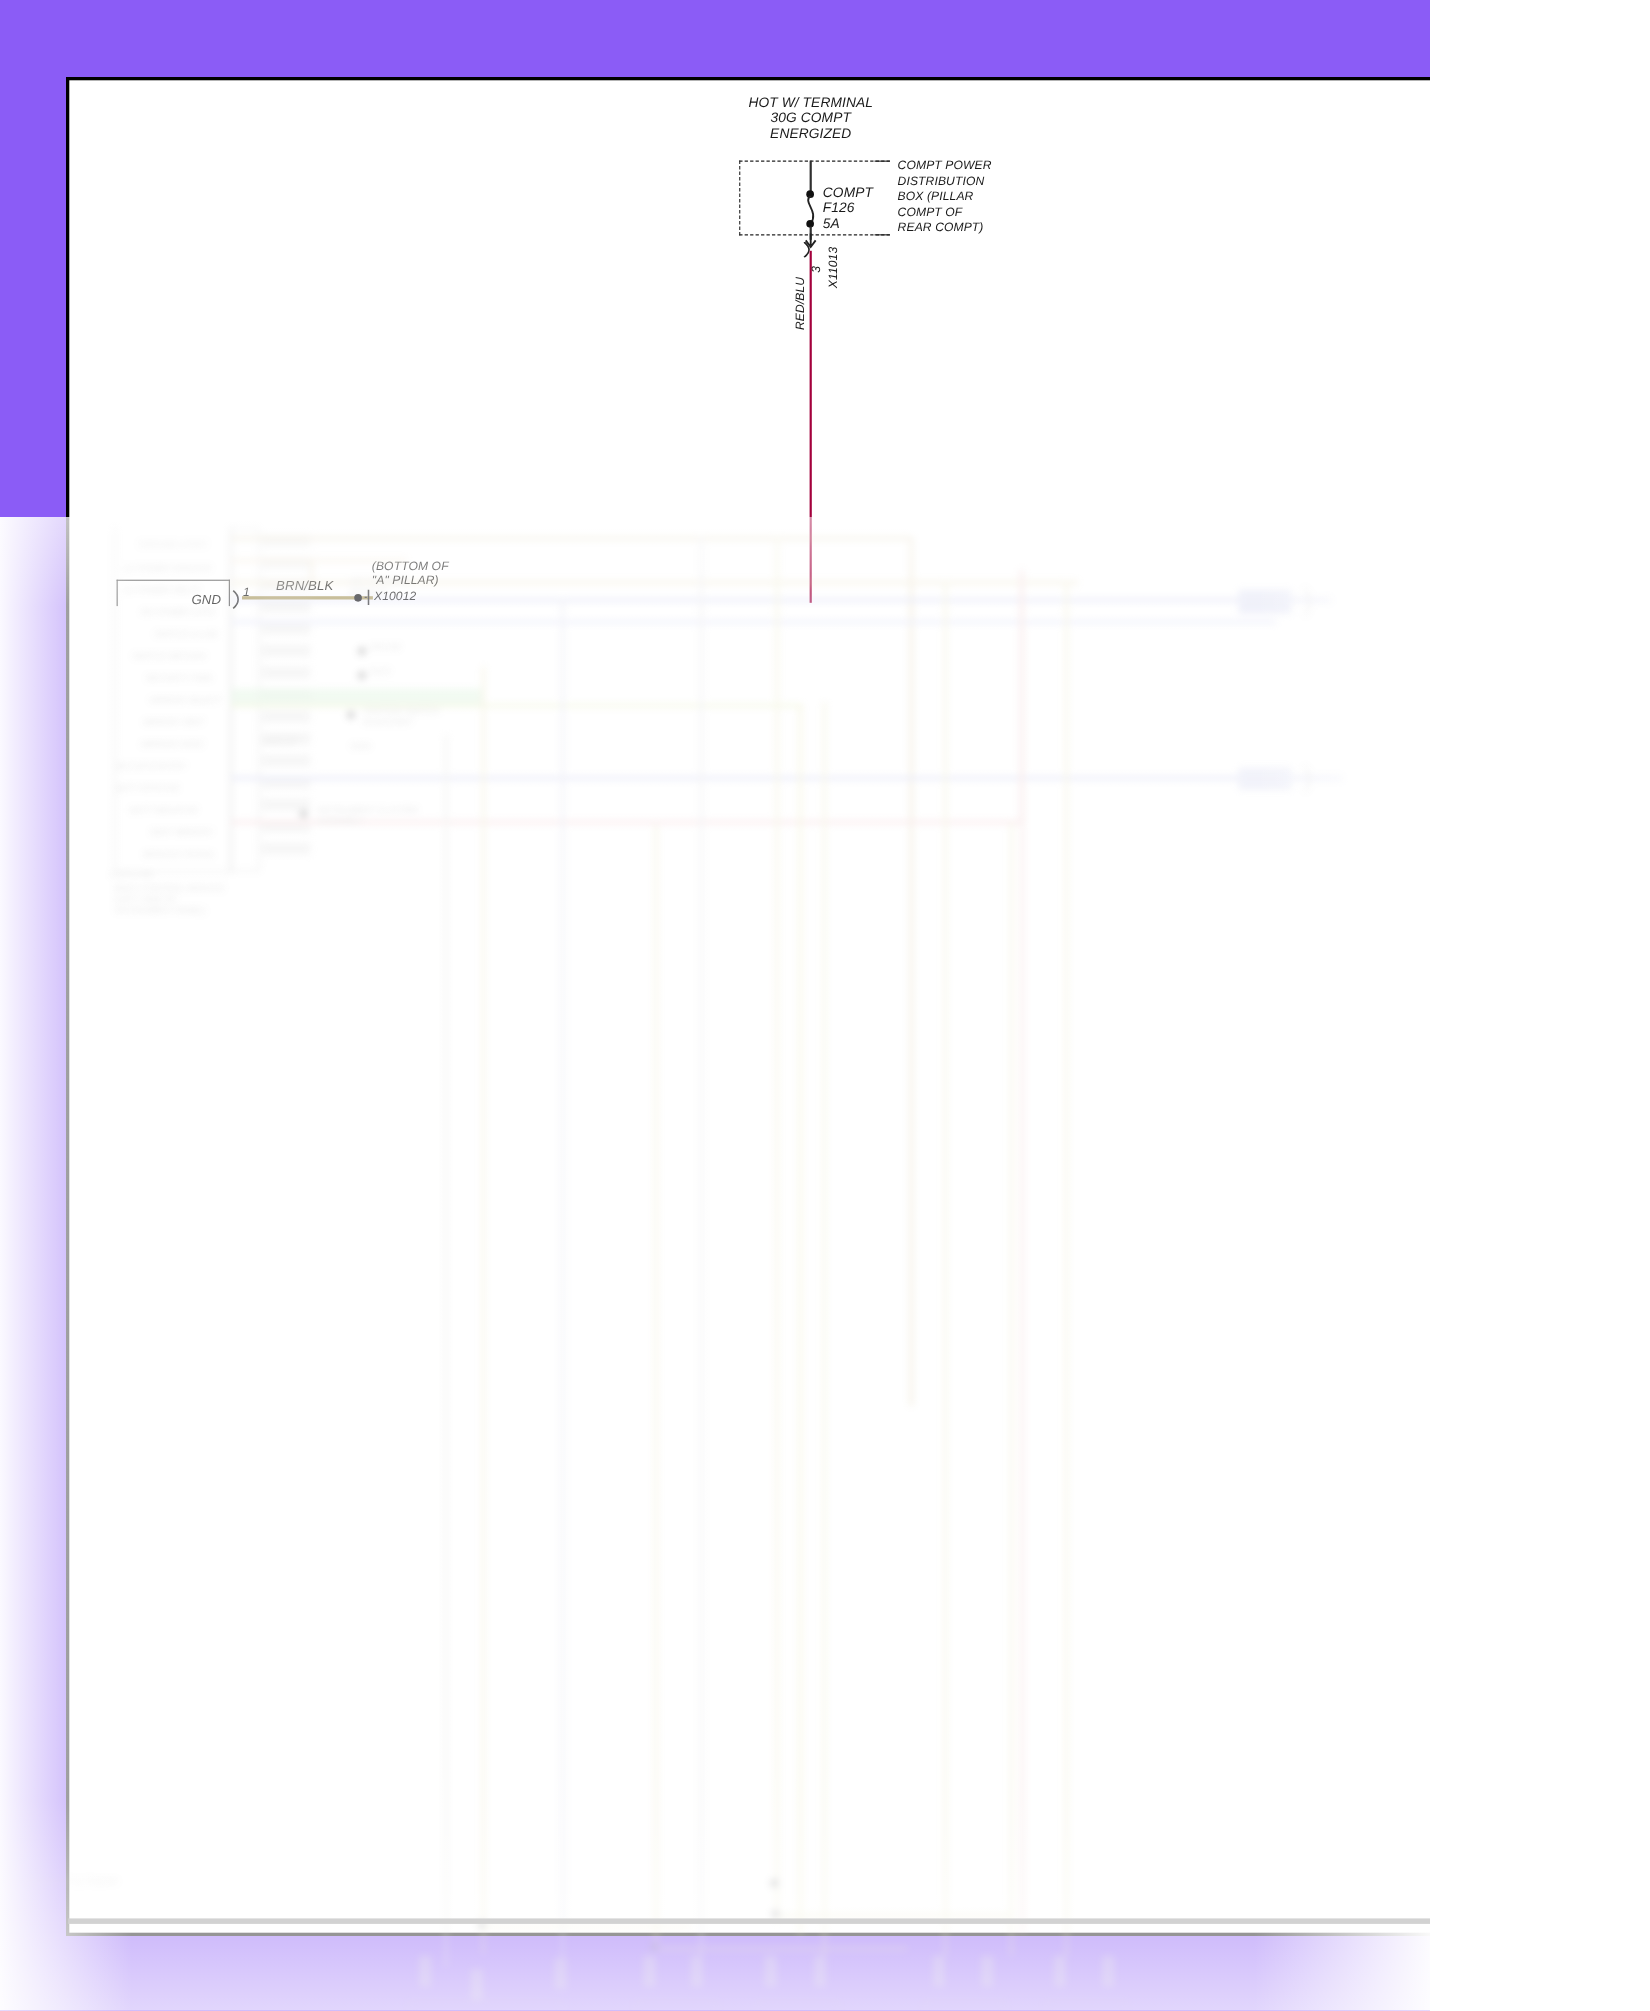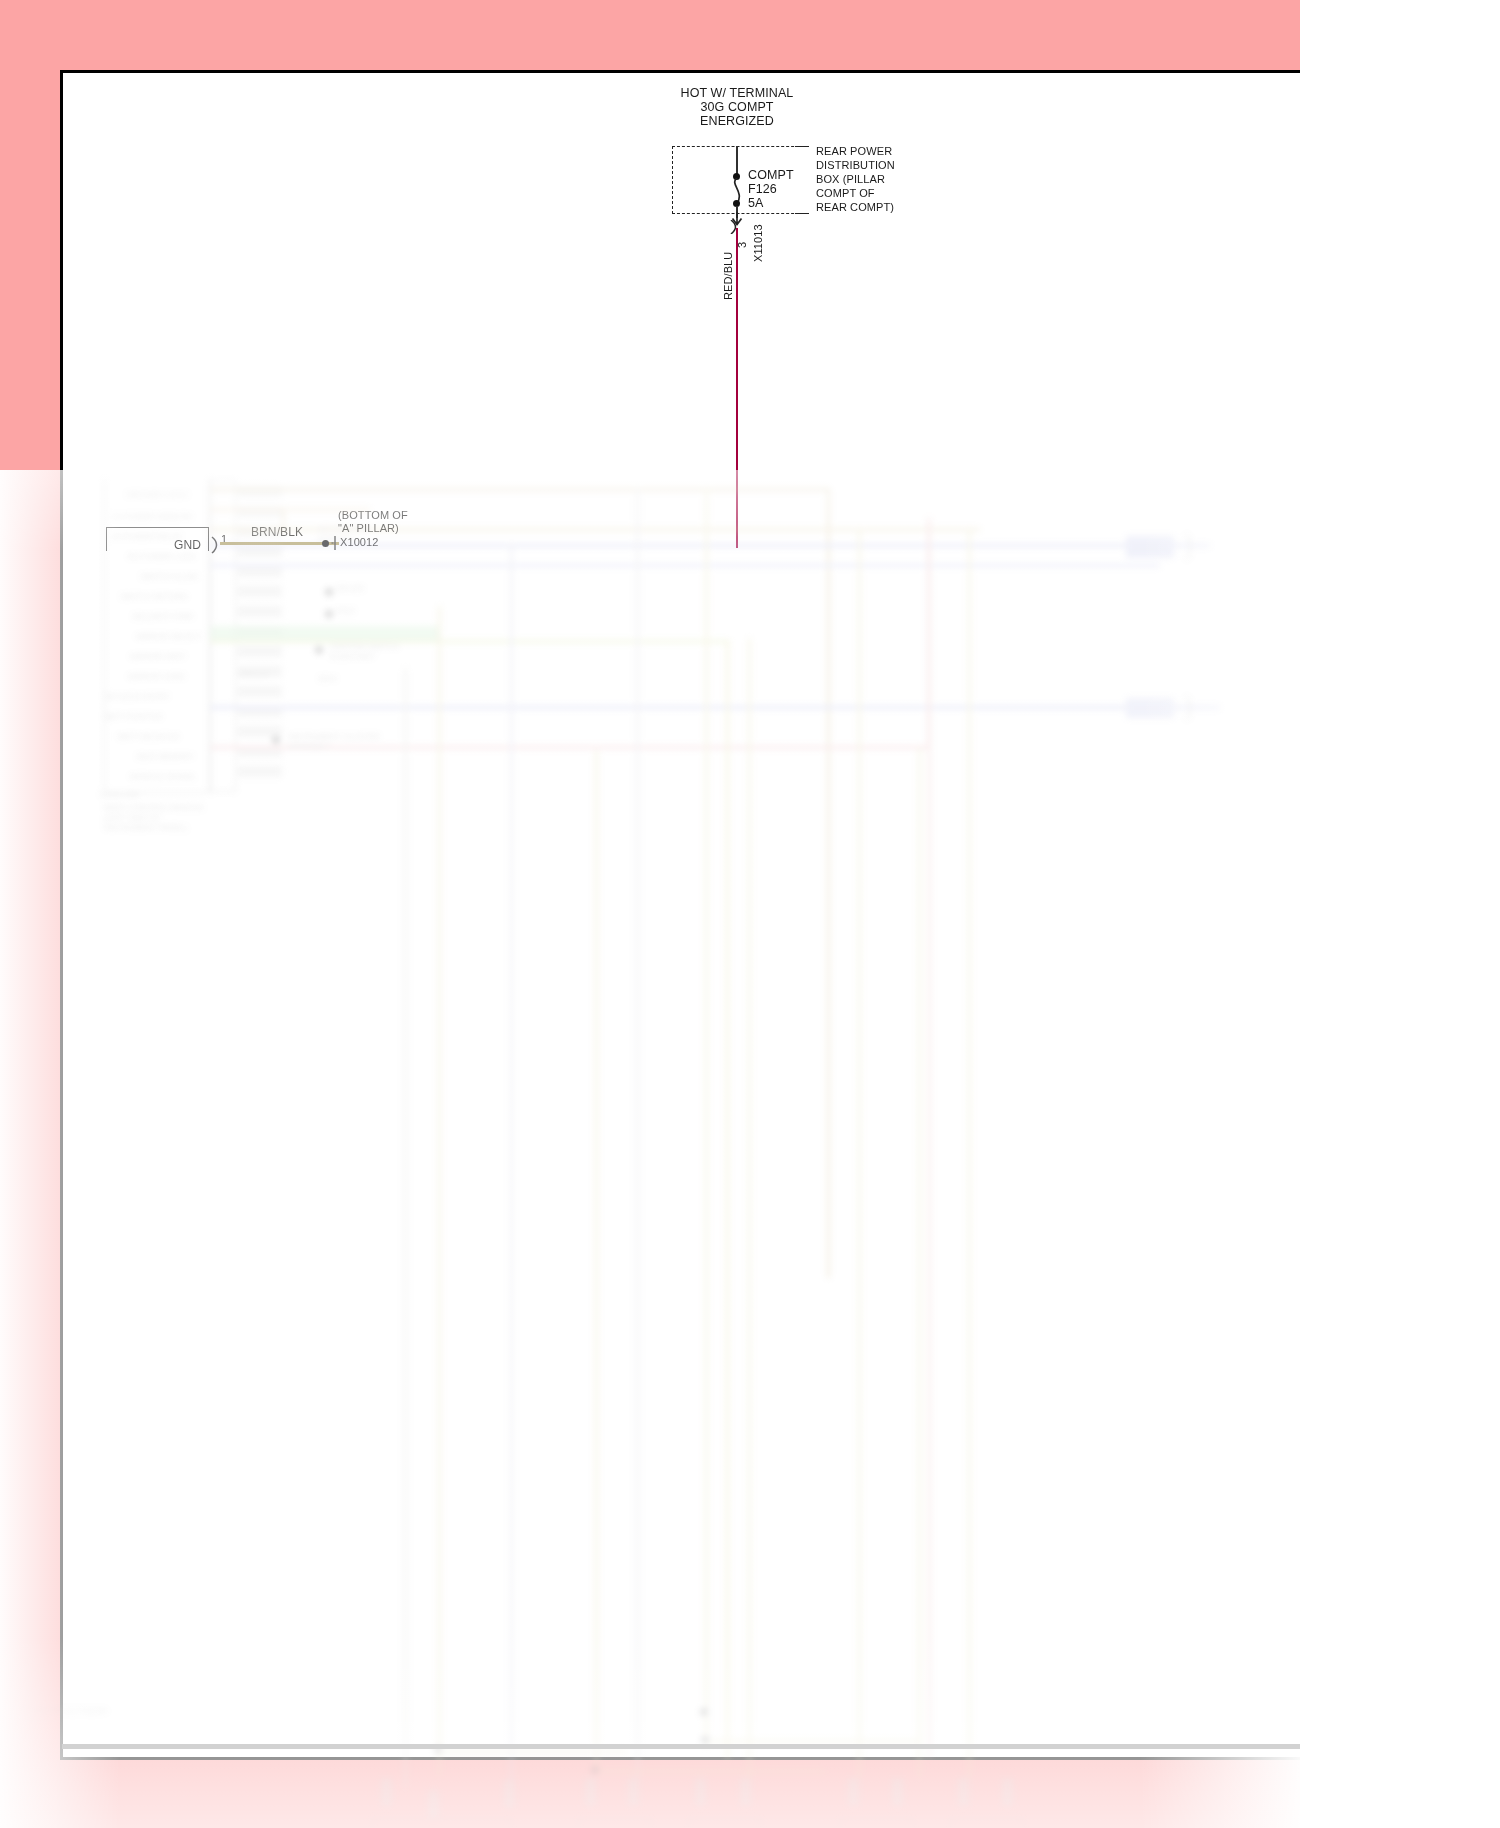--- a/index.html
+++ b/index.html
@@ -2,22 +2,23 @@
 <html><head>
 <meta charset="utf-8">
 <style>
   html,body{margin:0;padding:0;background:#ffffff;}
   body{font-family:"Liberation Sans", sans-serif;}
 
   #page{
     position:relative;
     width:1300px;
     height:1828px;
-    background:#fca5a5;
+    background:#8b5cf6;
     overflow:hidden;
+    font-style:italic;
   }
 
   
   #frame{
     position:absolute;
     left:60px; top:70px;
     width:1360px; height:1690px;
     border:3px solid #000;
     box-sizing:border-box;
     background:#fff;
@@ -162,21 +163,21 @@
   <svg style="position:absolute;left:728px;top:220px;" width="18" height="14" viewBox="0 0 18 14">
     <path d="M3 0 C 9 5, 9 9, 3 14" fill="none" stroke="#222" stroke-width="1.5"></path>
   </svg>
 
   <div class="wire-red" style="left:735.5px;top:228px;height:320px;"></div>
 
   <div class="t vert small" style="left:722px;top:300px;">RED/BLU</div>
   <div class="t vert small" style="left:736px;top:248px;">3</div>
   <div class="t vert small" style="left:752px;top:262px;">X11013</div>
 
-  <div class="t small" style="left:816px;top:145px;">REAR POWER</div>
+  <div class="t small" style="left:816px;top:145px;">COMPT POWER</div>
   <div class="t small" style="left:816px;top:159px;">DISTRIBUTION</div>
   <div class="t small" style="left:816px;top:173px;">BOX (PILLAR</div>
   <div class="t small" style="left:816px;top:187px;">COMPT OF</div>
   <div class="t small" style="left:816px;top:201px;">REAR COMPT)</div>
 
   <div class="modbox" style="left:106px;top:527px;width:103px;height:24px;"></div>
 
   <div class="t" style="left:174px;top:538px;font-size:12px;">GND</div>
 
   <svg style="position:absolute;left:209px;top:535px;" width="13" height="20" viewBox="0 0 13 20">

